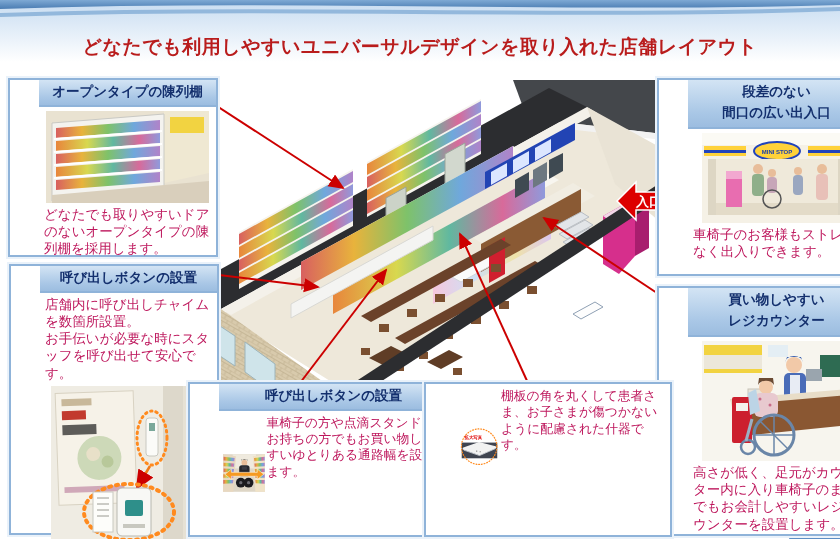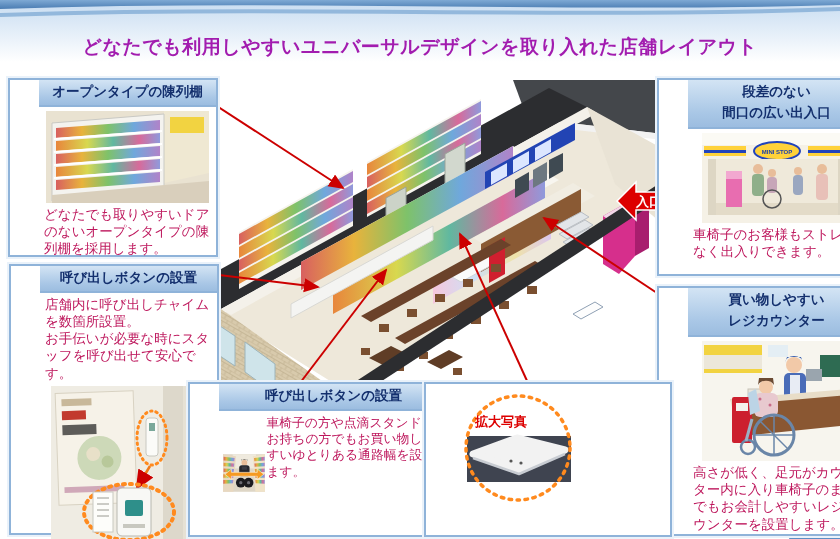--- a/index.html
+++ b/index.html
@@ -1,20 +1,20 @@
 <!DOCTYPE html>
 <html><head>
 <meta charset="utf-8">
 <style>
   html,body{margin:0;padding:0;background:#fff;}
   .page{position:relative;width:840px;height:539px;overflow:hidden;background:#fff;
         font-family:"Liberation Sans","DejaVu Sans",sans-serif;}
   .layer{position:absolute;left:0;top:0;pointer-events:none;}
   .page-title{position:absolute;top:34px;left:0;width:840px;text-align:center;
-        color:#a21caf;font-size:19px;font-weight:bold;letter-spacing:.5px;z-index:2;}
+        color:#b91c1c;font-size:19px;font-weight:bold;letter-spacing:.5px;z-index:2;}
   .callout{position:absolute;background:#fff;border:2px solid #8fb3d9;z-index:4;
         box-shadow:0 0 0 2px #eaf2fa;padding-left:29px;}
   .hd{background:linear-gradient(180deg,#d3e4f4 0%,#a9c7e6 70%,#9cbde0 100%);
       color:#14306e;font-weight:bold;text-align:center;font-size:13.5px;
       padding:3px 2px 4px;border-bottom:2px solid #8fb3d9;line-height:1.3;}
   .hd.two{line-height:1.55;padding:2px 2px 3px;}
   .bd{padding:3px 5px;font-size:13.5px;color:#be185d;line-height:1.28;}
   .ph{display:block;margin:4px auto 0;}
   .row{display:flex;padding:4px 4px 0 4px;}
   .row .bd{padding:0 1px;font-size:12.8px;}
@@ -370,17 +370,18 @@
       <svg width="120" height="116" viewBox="0 0 120 116">
         <rect width="120" height="116" fill="#ffffff"></rect>
         <rect x="8" y="48" width="104" height="46" fill="#3f4450"></rect>
         <path d="M14,66 L58,50 L106,62 L60,82 Z" fill="#f2f2f2" stroke="#f2f2f2" stroke-width="7" stroke-linejoin="round"></path>
         <path d="M14,70 L60,86 L106,66" fill="none" stroke="#c8ccd2" stroke-width="2.5" stroke-linejoin="round"></path>
         <circle cx="52" cy="73" r="1.6" fill="#555"></circle>
           <circle cx="62" cy="75" r="1.6" fill="#555"></circle>
         <circle cx="59" cy="60" r="52" fill="none" stroke="#ff8a1e" stroke-width="3.5" stroke-dasharray="2.5,5.5" stroke-linecap="round"></circle>
         <text x="42" y="38" text-anchor="middle" font-size="13" font-weight="bold" fill="#dd0000">拡大写真</text>
       </svg>
+      <div class="bd">棚板の角を丸くして患者さま、お子さまが傷つかないように配慮された什器です。</div>
     </div>
   </div>
 
   <div class="blob"></div>
 </div>
 
 </body></html>

